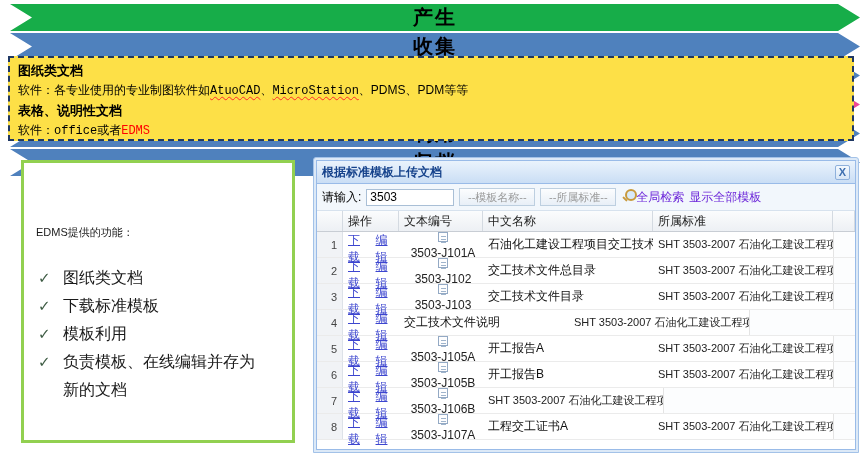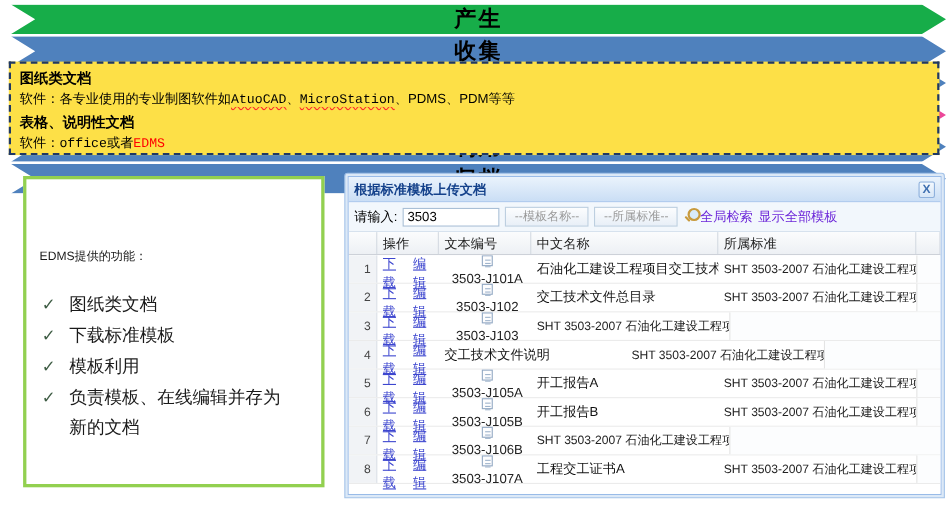--- a/index.html
+++ b/index.html
@@ -212,20 +212,21 @@
           <div class="trow">
             <span class="c-num">3</span>
             <div class="c-op">
               <a class="link">下载</a>
               <a class="link">编辑</a>
             </div>
             <div class="c-code">
               <span class="doc-icon"></span>
               <span>3503-J103</span>
             </div>
+            <div class="c-name">交工技术文件目录</div>
             <div class="c-std">SHT 3503-2007 石油化工建设工程项目交工…</div>
             <div class="c-rest"></div>
           </div>
           <div class="trow">
             <span class="c-num">4</span>
             <div class="c-op">
               <a class="link">下载</a>
               <a class="link">编辑</a>
             </div>
             <div class="c-name">交工技术文件说明</div>

